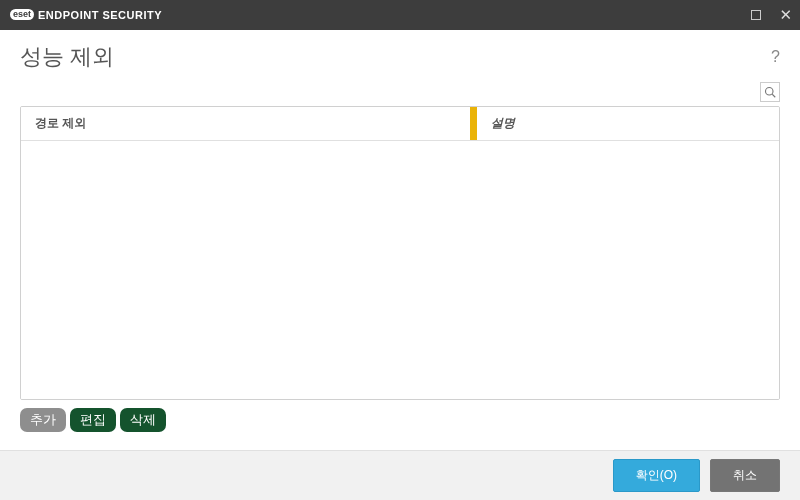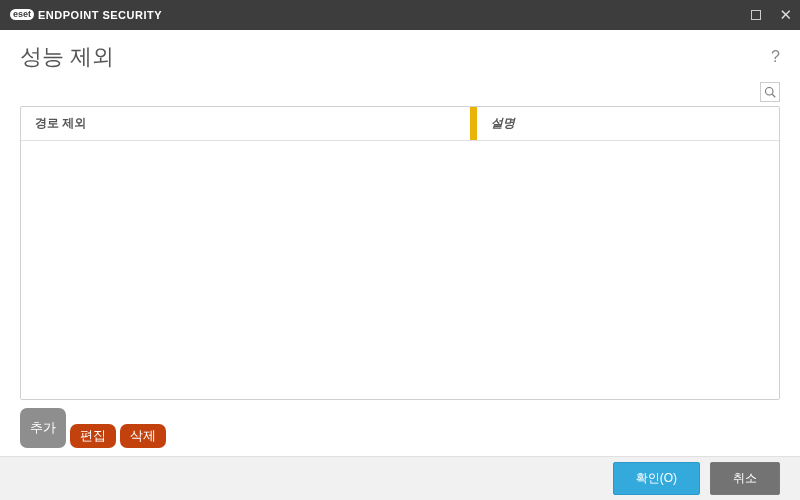--- a/index.html
+++ b/index.html
@@ -27,23 +27,23 @@
 .table { border: 1px solid #d0d0d0; border-radius: 2px; overflow: hidden; }
 .table-header { display: flex; background: #fff; border-bottom: 1px solid #e0e0e0; }
 .th { padding: 8px 14px; font-size: 12px; color: #555; font-weight: 600; }
 .th1 { flex: 0 0 456px; border-right: 7px solid #eab308; }
 .th2 { flex: 1; font-style: italic; }
 .table-body { height: 258px; background: #fff; }
 
 .action-row { display: flex; justify-content: space-between; margin-top: 8px; }
 .action-left, .action-right { display: flex; gap: 4px; }
 .pill { background: #8e8e8e; color: #fff; border: none; padding: 3px 10px; font-size: 13px; border-radius: 7px; cursor: pointer; }
-.pill.disabled { background: #c2410c; color: #fff; cursor: default; margin-top: 16px; }
+.pill.disabled { background: #14532d; color: #fff; cursor: default; }
 
-.footer { position: absolute; bottom: 0; left: 0; right: 0; height: 44px; background: #f1f1f1; border-top: 1px solid #e0e0e0; display: flex; justify-content: flex-end; align-items: center; padding: 0 20px; gap: 10px; }
+.footer { position: absolute; bottom: 0; left: 0; right: 0; height: 50px; background: #f1f1f1; border-top: 1px solid #e0e0e0; display: flex; justify-content: flex-end; align-items: center; padding: 0 20px; gap: 10px; }
 .btn { padding: 7px 22px; font-size: 12px; border-radius: 2px; cursor: pointer; border: 1px solid; }
 .btn-primary { background: #34aadc; color: #fff; border-color: #2a99c9; }
 .btn-secondary { background: #737373; color: #fff; border-color: #777; }
 </style>
 </head>
 <body>
 
 <div class="titlebar">
   <div class="titlebar-left">
     <div class="eset-logo">

